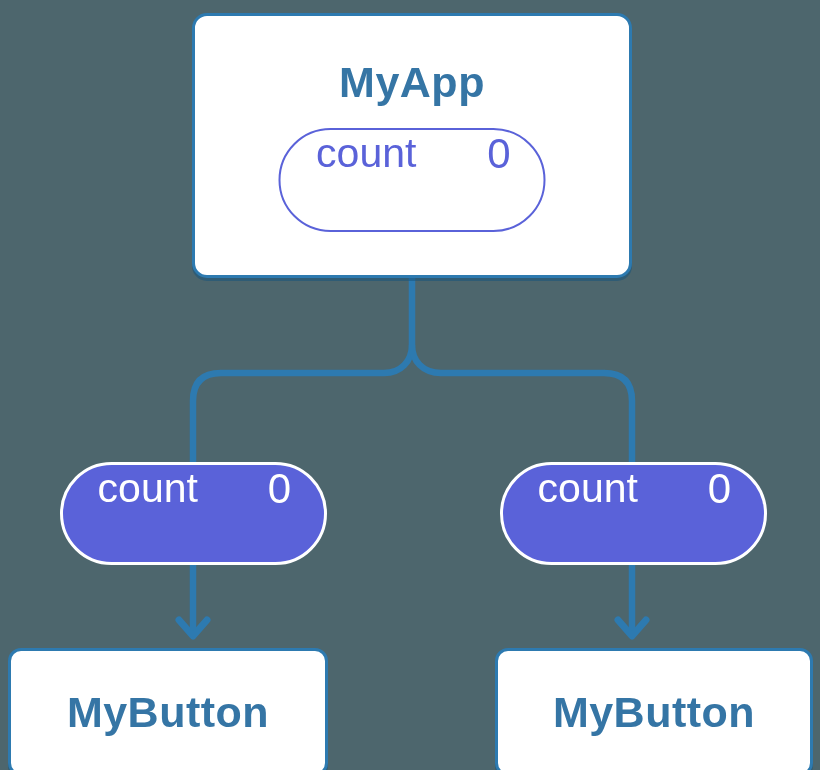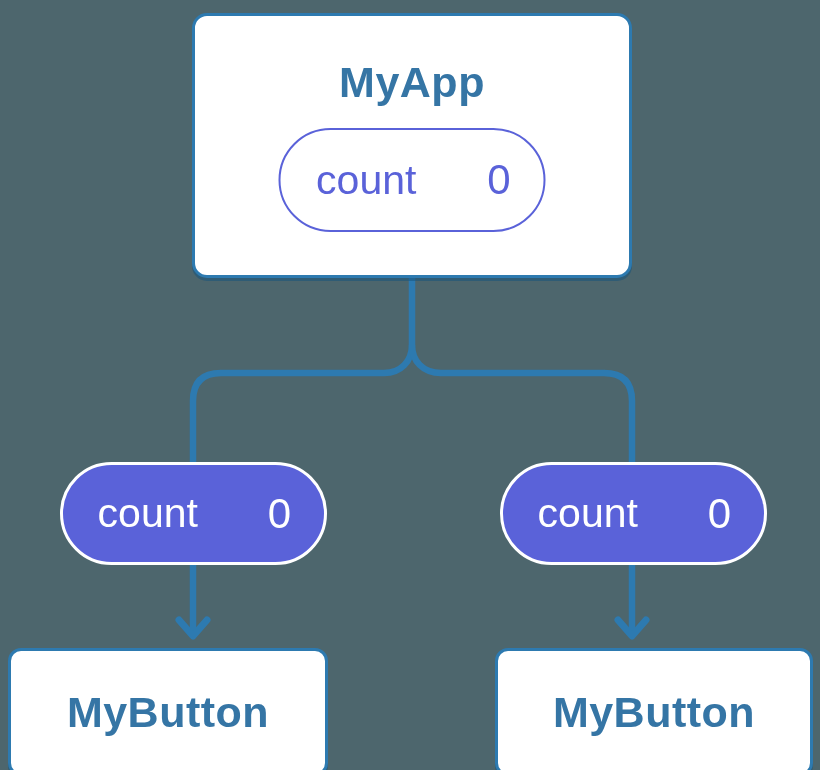--- a/index.html
+++ b/index.html
@@ -54,21 +54,21 @@
     color: var(--label-blue);
     font-size: 43px;
     font-weight: 700;
     letter-spacing: 0.5px;
     text-align: center;
   }
   .node-root .node-title { margin-top: 42px; }
   .pill {
     position: absolute;
     display: flex;
-    align-items: center;
+    align-items: flex-start;
     height: 104px;
     width: 267px;
     border-radius: 54px;
     overflow: hidden;
   }
   .pill-key {
     flex: 1;
     display: flex;
     align-items: center;
     justify-content: center;

